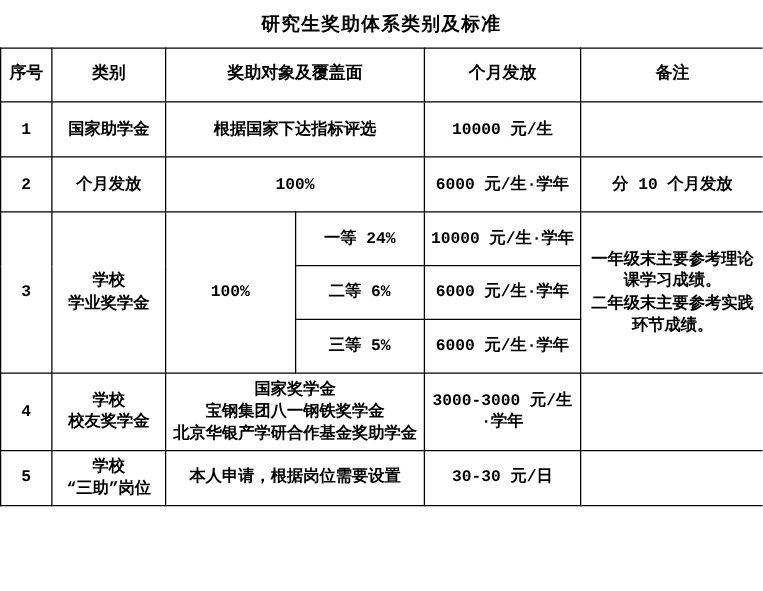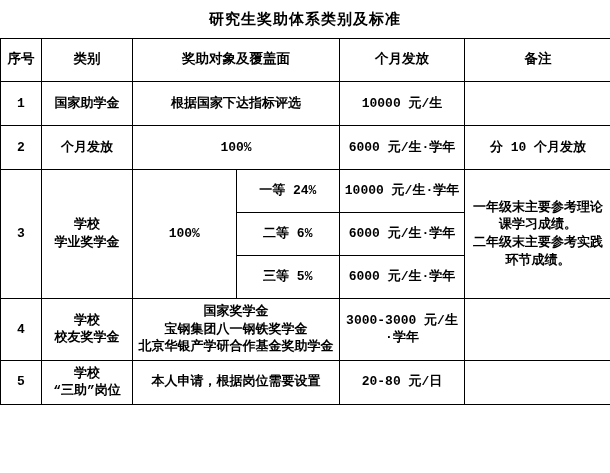--- a/index.html
+++ b/index.html
@@ -135,20 +135,20 @@
 北京华银产学研合作基金奖助学金</td>
         <td>3000-3000 元/生·学年</td>
         <td class="rem-cell"></td>
       </tr>
 
       <tr class="tall-1">
         <td>5</td>
         <td class="multiline">学校
 “三助”岗位</td>
         <td colspan="2" class="left">本人申请，根据岗位需要设置</td>
-        <td>20-80 元/日</td>
+        <td>30-30 元/日</td>
         <td class="rem-cell"></td>
       </tr>
 
     </tbody>
   </table>
 
 </div>
 
 </body></html>

